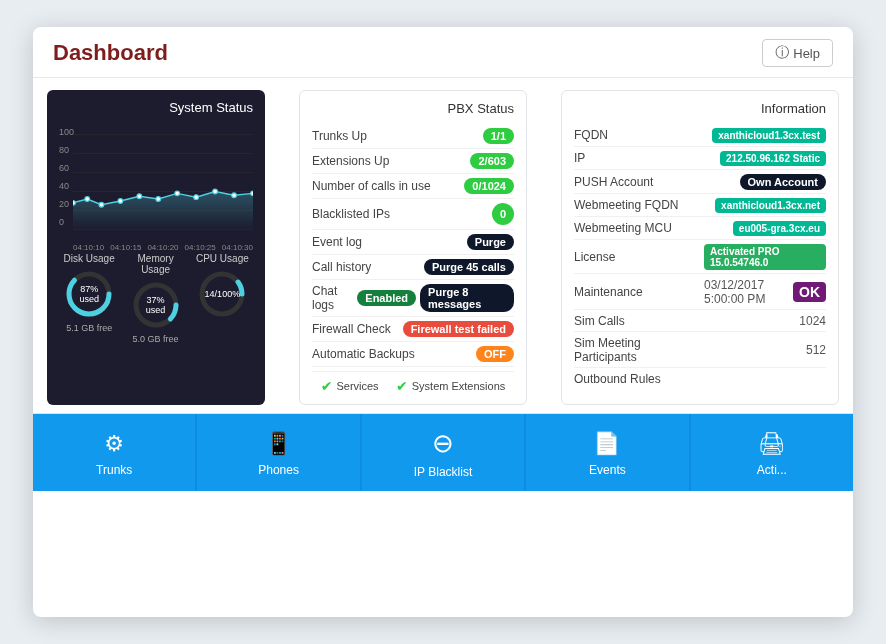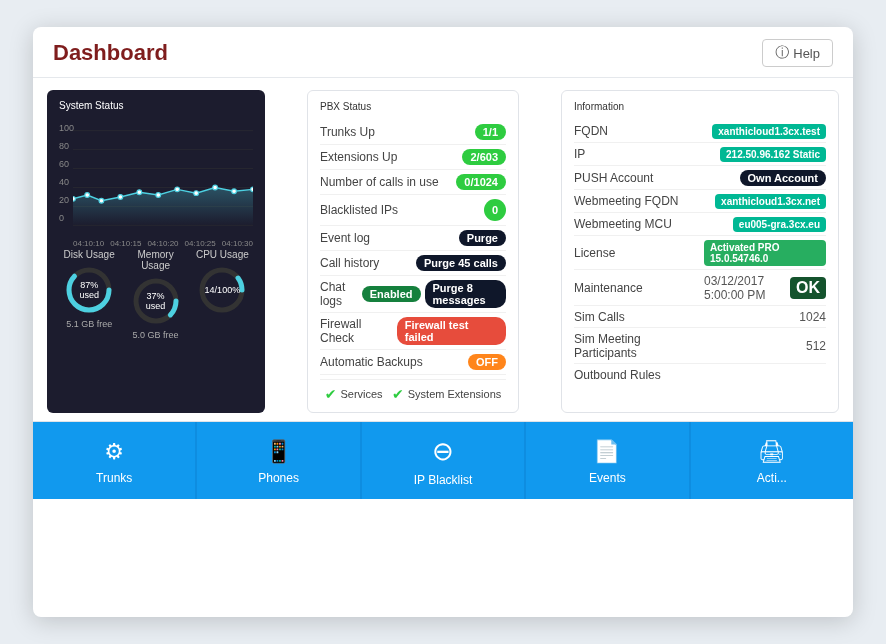--- a/index.html
+++ b/index.html
@@ -62,23 +62,23 @@
       color: #fff;
       padding: 10px 12px;
     }
     .panel-white {
       background: #fff;
       border: 1px solid #e0e3e8;
       border-radius: 6px;
       color: #333;
     }
     .panel-title {
-      font-size: 10px;
+      font-size: 13px;
       font-weight: 500;
-      text-align: left;
+      text-align: right;
       margin-bottom: 8px;
       color: #fff;
     }
     .panel-title-dark { color: #333; }
 
     .system-status-panel {
       width: 218px;
       background: #1c1c2e;
     }
     .chart-area {
@@ -135,21 +135,21 @@
       top: 50%; left: 50%;
       transform: translate(-50%, -50%);
       font-size: 9px;
       color: #fff;
       text-align: center;
       font-weight: 500;
     }
 
     
     .pbx-panel {
-      width: 212px;
+      width: 228px;
       background: #fff;
       border: 1px solid #e0e3e8;
     }
     .pbx-row {
       display: flex;
       justify-content: space-between;
       align-items: center;
       padding: 4px 0;
       border-bottom: 1px solid #f0f0f0;
       font-size: 12px;
@@ -197,21 +197,21 @@
       align-items: center;
       padding: 3.5px 0;
       border-bottom: 1px solid #f0f0f0;
       font-size: 12px;
       color: #444;
     }
     .info-row:last-child { border-bottom: none; }
     .info-label { flex: 0 0 130px; font-size: 12px; }
     .badge-teal { background: #00b894; border-radius: 4px; color: #fff; padding: 2px 6px; font-size: 10px; }
     .badge-activated { background: #27ae60; border-radius: 4px; color: #fff; padding: 2px 6px; font-size: 10px; }
-    .badge-ok { background: #14532d; border-radius: 4px; color: #fff; padding: 2px 6px; font-size: 16px; }
+    .badge-ok { background: #701a75; border-radius: 4px; color: #fff; padding: 2px 6px; font-size: 14px; }
     .value-plain { color: #555; font-size: 12px; }
 
     
     .toolbar {
       display: flex;
       background: #f5f6fa;
       border-top: 1px solid #e0e3e8;
     }
     .toolbar-btn {
       flex: 1;

